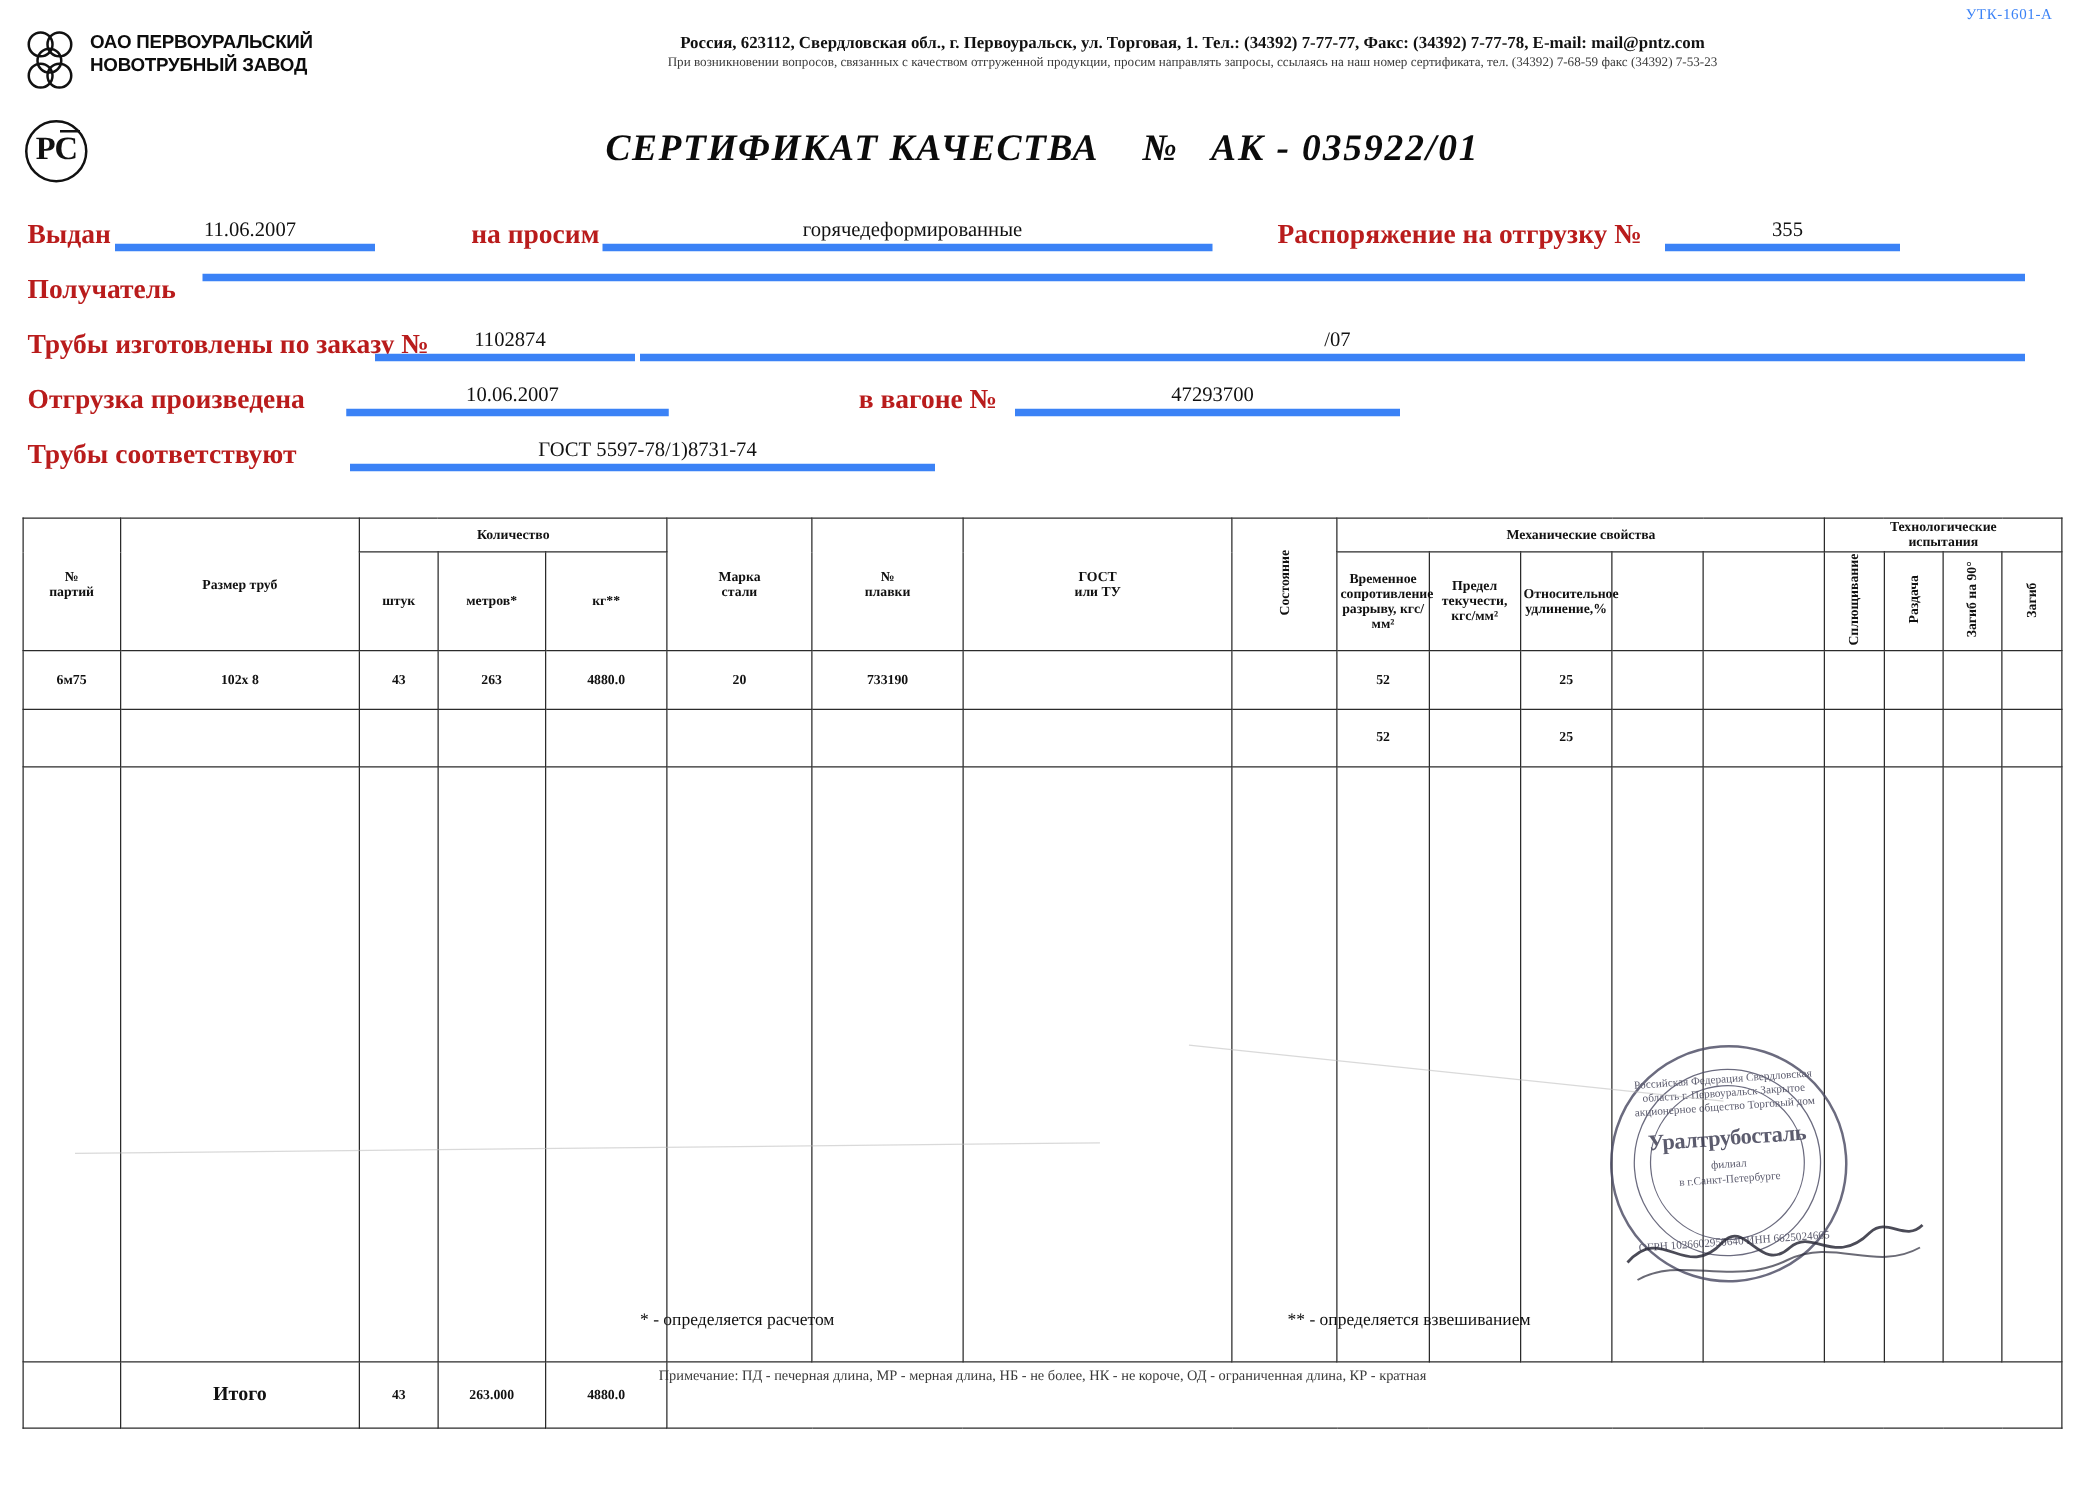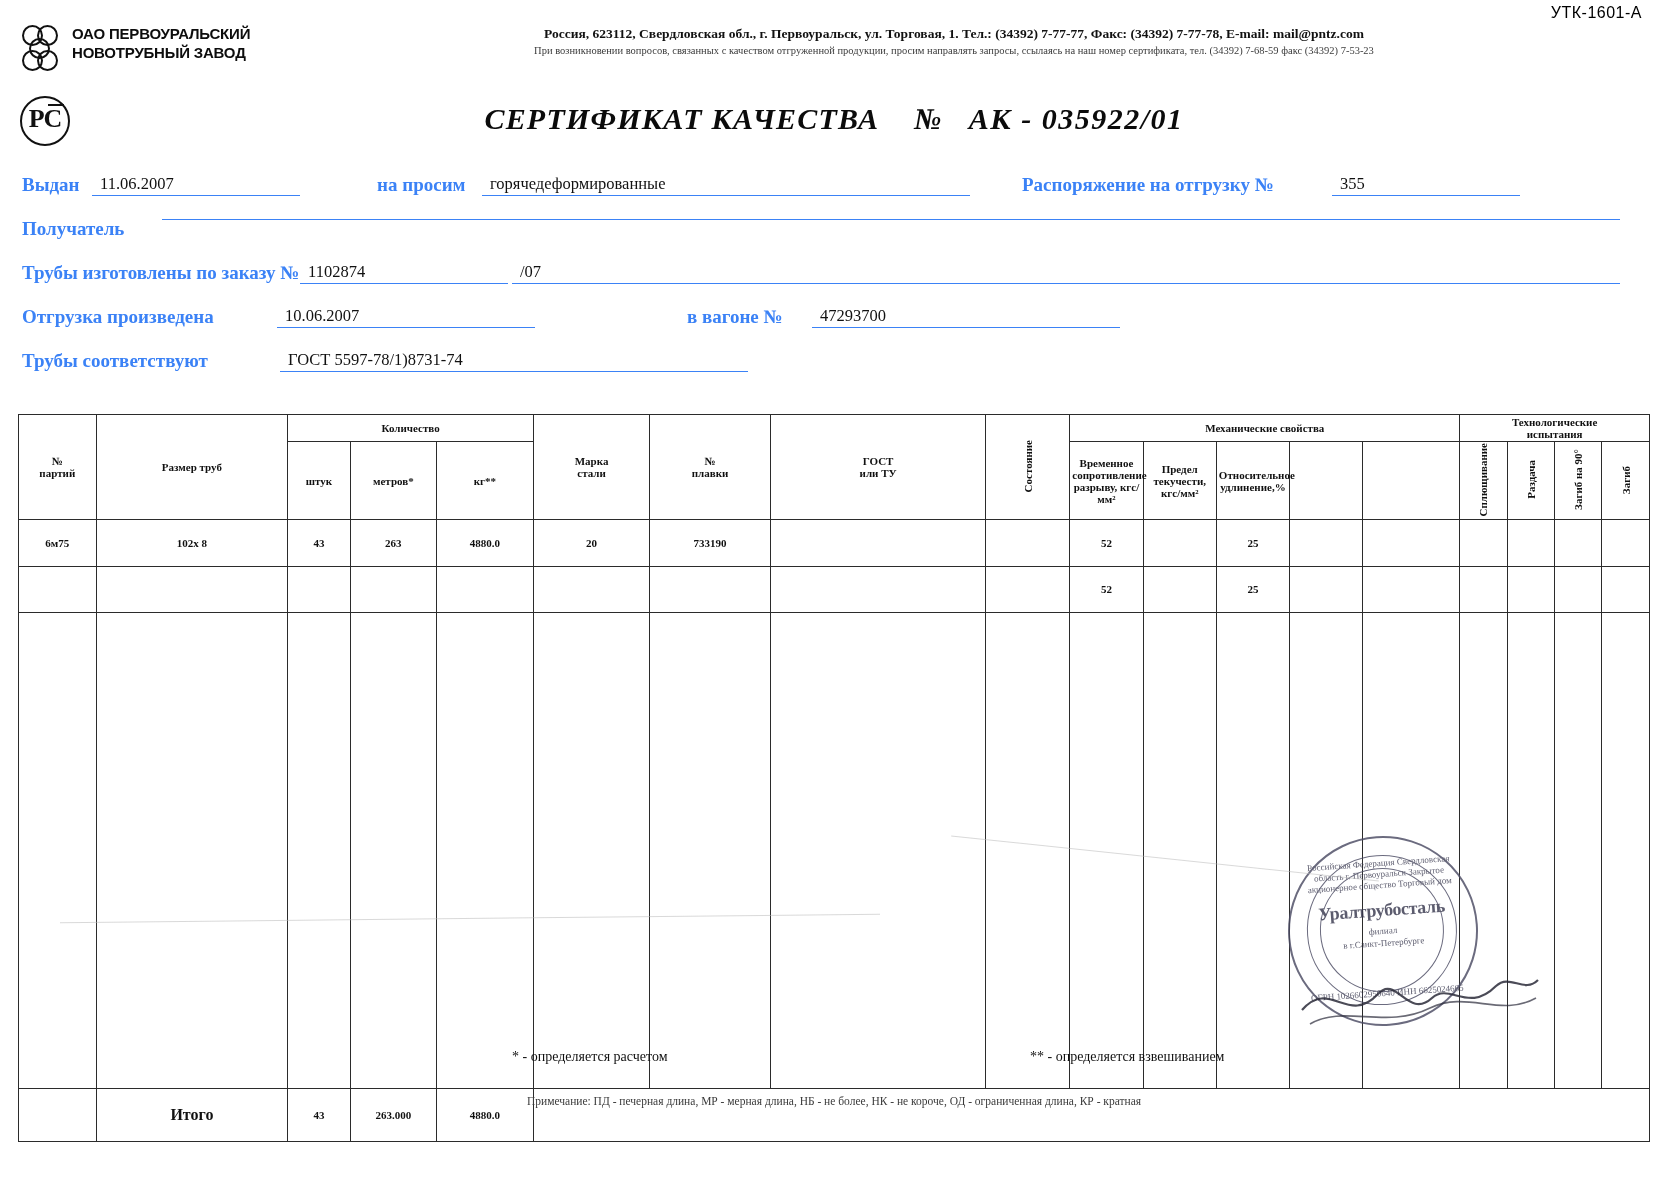--- a/index.html
+++ b/index.html
@@ -20,24 +20,24 @@
     position: absolute;
     inset: 0;
     padding: 0;
   }
 
   
   .doc-code {
     position: absolute;
     top: 4px;
     right: 26px;
-    font-size: 16px;
+    font-size: 12px;
     letter-spacing: 0.5px;
-    color: #000000;
-    font-family: Liberation Sans, sans-serif;
+    color: #3b82f6;
+    font-family: Liberation Serif, serif;
   }
   .header {
     position: absolute;
     top: 24px;
     left: 22px;
     right: 22px;
     display: flex;
     align-items: flex-start;
   }
   .logo-block {
@@ -145,31 +145,31 @@
     right: 22px;
     font-size: 16.5px;
   }
   .frow {
     position: relative;
     height: 44px;
     white-space: nowrap;
   }
   .lbl {
     font-weight: bold;
-    font-size: 19px;
-    color: #3b82f6;
+    font-size: 22px;
+    color: #b91c1c;
   }
   .val {
     font-size: 16.5px;
     color: #111;
   }
   .uline {
     display: inline-block;
-    border-bottom: 1px solid #3b82f6;
-    text-align: left;
+    border-bottom: 6px solid #3b82f6;
+    text-align: center;
     padding-left: 8px;
     padding-bottom: 1px;
     vertical-align: baseline;
   }
   .abs { position: absolute; }
 
   
   .tbl-wrap {
     position: absolute;
     top: 414px;

